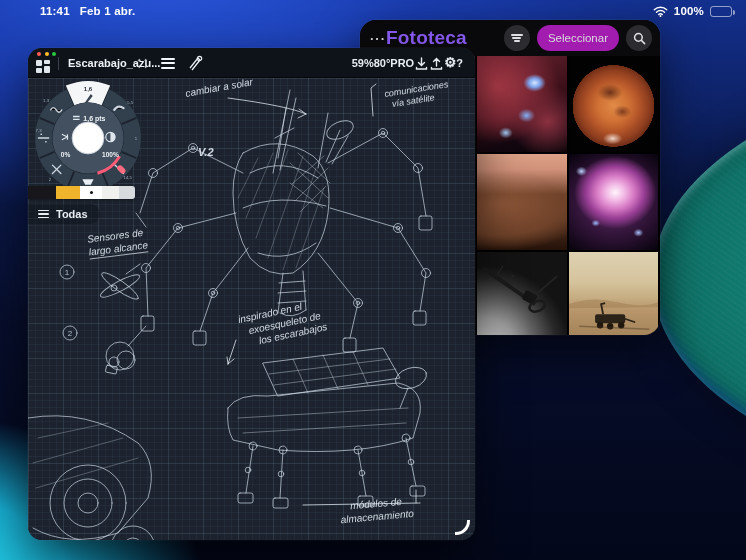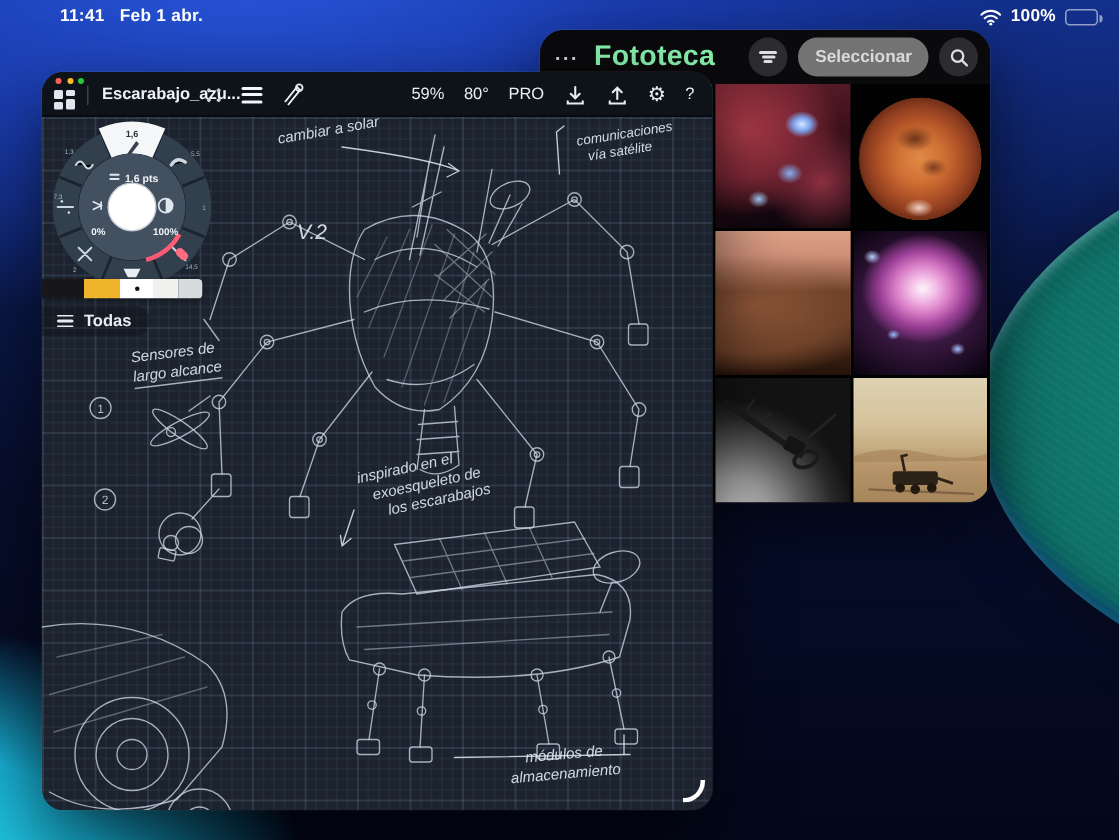--- a/index.html
+++ b/index.html
@@ -35,27 +35,27 @@
     background:rgba(255,255,255,.55); border-radius:0 2px 2px 0; }
   .batt-fill { width:100%; height:100%; background:#fff; border-radius:1.5px; }
 
   
   .fototeca { position:absolute; left:360px; top:20px; width:300px; height:315px; z-index:10;
     background:#000; border-radius:16px; overflow:hidden;
     box-shadow:0 18px 44px rgba(0,0,0,.55), 0 0 0 .5px rgba(255,255,255,.09); }
   .ft-header { position:absolute; left:0; top:0; right:0; height:36px; background:#0b0b0dF2;
     display:flex; align-items:center; z-index:4; }
   .ft-menu { color:#d9d9de; font-size:13px; letter-spacing:1px; margin-left:10px; font-weight:700; }
-  .ft-title { color:#86efac; font-size:19px; font-weight:700; margin-left:10px; letter-spacing:.2px; }
+  .ft-title { color:#8b5cf6; font-size:19px; font-weight:700; letter-spacing:.2px; }
   .ft-right { position:absolute; right:8px; top:5px; display:flex; align-items:center; gap:7px; }
   .ft-circle { width:26px; height:26px; border-radius:50%; background:#2c2c30;
     display:flex; align-items:center; justify-content:center; }
   .ft-filter span { display:block; height:1.6px; background:#dfdfe4; border-radius:1px; margin:1.6px auto; }
-  .ft-select { height:26px; border-radius:13px; background:#737373; color:#d9d9de;
-    font-size:11.5px; padding:0 11px; display:flex; align-items:center;font-weight:bold; }
+  .ft-select { height:26px; border-radius:13px; background:#a21caf; color:#d9d9de;
+    font-size:11.5px; padding:0 11px; display:flex; align-items:center; }
   .photo-grid { position:absolute; left:26px; right:2px; top:36px; bottom:0;
     display:grid; grid-template-columns:repeat(3,1fr); grid-template-rows:96px 96px auto; gap:2px; }
   .tile { background:#222; position:relative; overflow:hidden; }
   .ph-hidden { background:linear-gradient(150deg,#2e2e33,#141418); }
   .ph-horsehead { background:
       radial-gradient(30% 22% at 64% 28%, #d7e7ff 0%, #7fa6ef 20%, rgba(60,80,160,0) 42%),
       radial-gradient(12% 9% at 32% 80%, #a6d2ff 0%, rgba(80,120,200,0) 65%),
       radial-gradient(16% 12% at 55% 62%, #86b0f5 0%, rgba(70,100,180,0) 60%),
       radial-gradient(85% 72% at 22% 32%, #a83a46 0%, #7c2836 46%, rgba(40,10,16,0) 82%),
       radial-gradient(60% 52% at 78% 68%, #8c3040 0%, rgba(40,10,16,0) 72%),
@@ -97,22 +97,22 @@
     box-shadow:0 20px 48px rgba(0,0,0,.6), 0 0 0 .5px rgba(255,255,255,.08); }
   .sk-toolbar { position:absolute; left:0; top:0; right:0; height:30px; background:#0e1319;
     border-bottom:1px solid rgba(0,0,0,.6); z-index:6; color:#e8edf2; }
   .lights { position:absolute; left:9px; top:4px; display:flex; gap:3.5px; }
   .lights i { width:4px; height:4px; border-radius:50%; display:block; }
   .gallery-ic { position:absolute; left:8px; top:12px; width:14px; height:13px; }
   .gallery-ic b { position:absolute; background:#dfe6ee; border-radius:1px; }
   .sk-sep { position:absolute; left:30px; top:9px; width:1px; height:13px; background:#39424e; }
   .sk-title { position:absolute; left:40px; top:9px; font-size:11px; font-weight:700; color:#eef2f6; }
   .sk-midicons { position:absolute; left:108px; top:6px; display:flex; gap:12px; align-items:center; height:18px; }
-  .sk-right { position:absolute; right:12px; top:0; height:30px; display:flex; gap:13px;
-    align-items:center; font-size:11px; font-weight:400; }
+  .sk-right { position:absolute; right:12px; top:0; height:30px; display:flex; 
+    align-items:center; font-size:11px; font-weight:700; }
   .dotgrid { width:13px; height:13px; background:
       radial-gradient(circle 1.2px, #cdd6e0 99%, rgba(0,0,0,0) 100%) 0 0/6.5px 6.5px; }
   .stack-ic span { display:block; width:14px; height:2px; background:#f2f6fa; margin:2.5px 0; border-radius:1px; }
   .icon-btn { display:flex; align-items:center; justify-content:center; }
   .gear { font-size:13.5px; line-height:1; }
   .canvas { position:absolute; left:0; top:30px; width:447px; height:462px;
     background-image:
       linear-gradient(rgba(150,180,215,.10) 1px, rgba(0,0,0,0) 1px),
       linear-gradient(90deg, rgba(150,180,215,.10) 1px, rgba(0,0,0,0) 1px),
       linear-gradient(rgba(130,160,200,.06) 1px, rgba(0,0,0,0) 1px),
@@ -327,21 +327,21 @@
         <path d="M208 262 L200 286 M200 286 L199 279 M200 286 L206 281"></path>
         <path d="M275 427 L392 425 M388 425 L388 412"></path>
       </g>
     </svg>
 
     <div class="hand" style="left:157px; top:34px; transform:rotate(-10deg);">cambiar a solar</div>
     <div class="hand" style="left:357px; top:36px; transform:rotate(-9deg); font-size:9px;">
       <div>comunicaciones</div>
       <div style="margin-left:6px">vía satélite</div>
     </div>
-    <div class="hand" style="left:170px; top:98px; font-size:14px;">V.2</div>
+    <div class="hand" style="left:170px; top:98px; font-size:11px;font-weight:bold;">V.2</div>
     <div class="hand" style="left:60px; top:182px; transform:rotate(-7deg);">
       <div>Sensores de</div>
       <div class="u">largo alcance</div>
     </div>
     <div class="hand" style="left:212px; top:257px; transform:rotate(-12deg);">
       <div>inspirado en el</div>
       <div style="margin-left:8px">exoesqueleto de</div>
       <div style="margin-left:16px">los escarabajos</div>
     </div>
     <div class="hand" style="left:312px; top:450px; transform:rotate(-5deg); text-align:center;">

